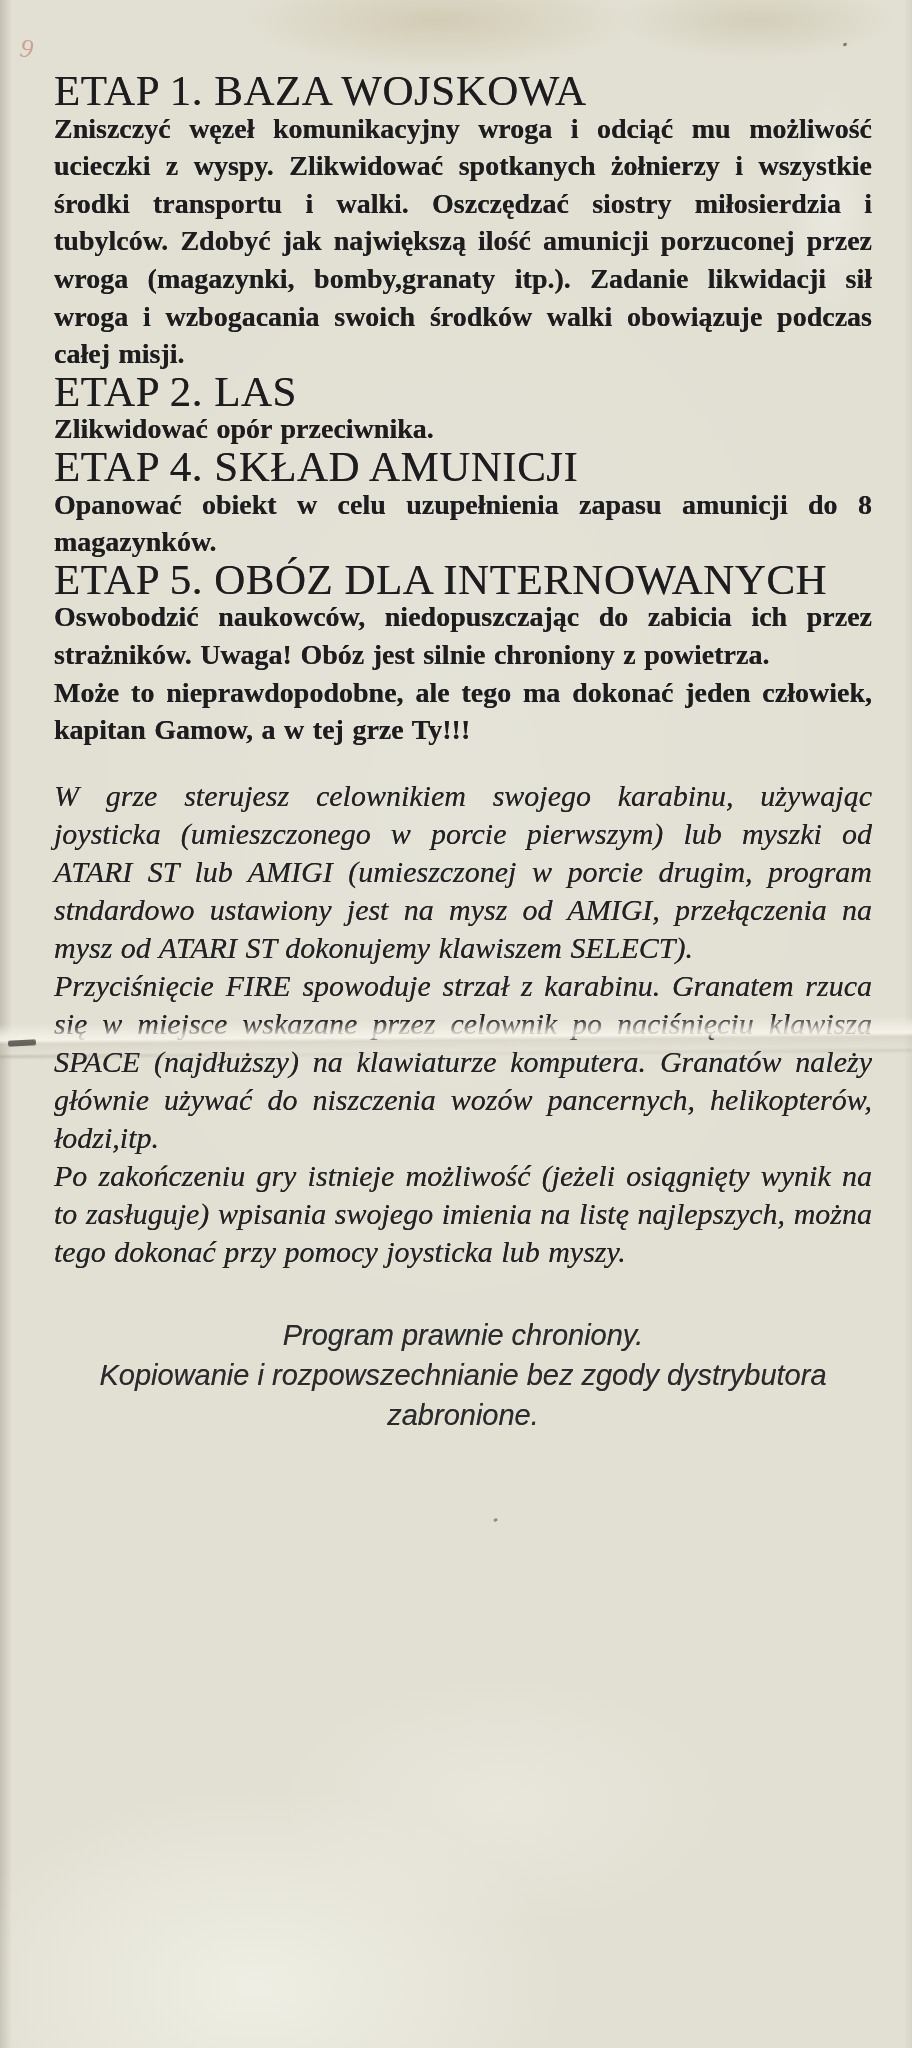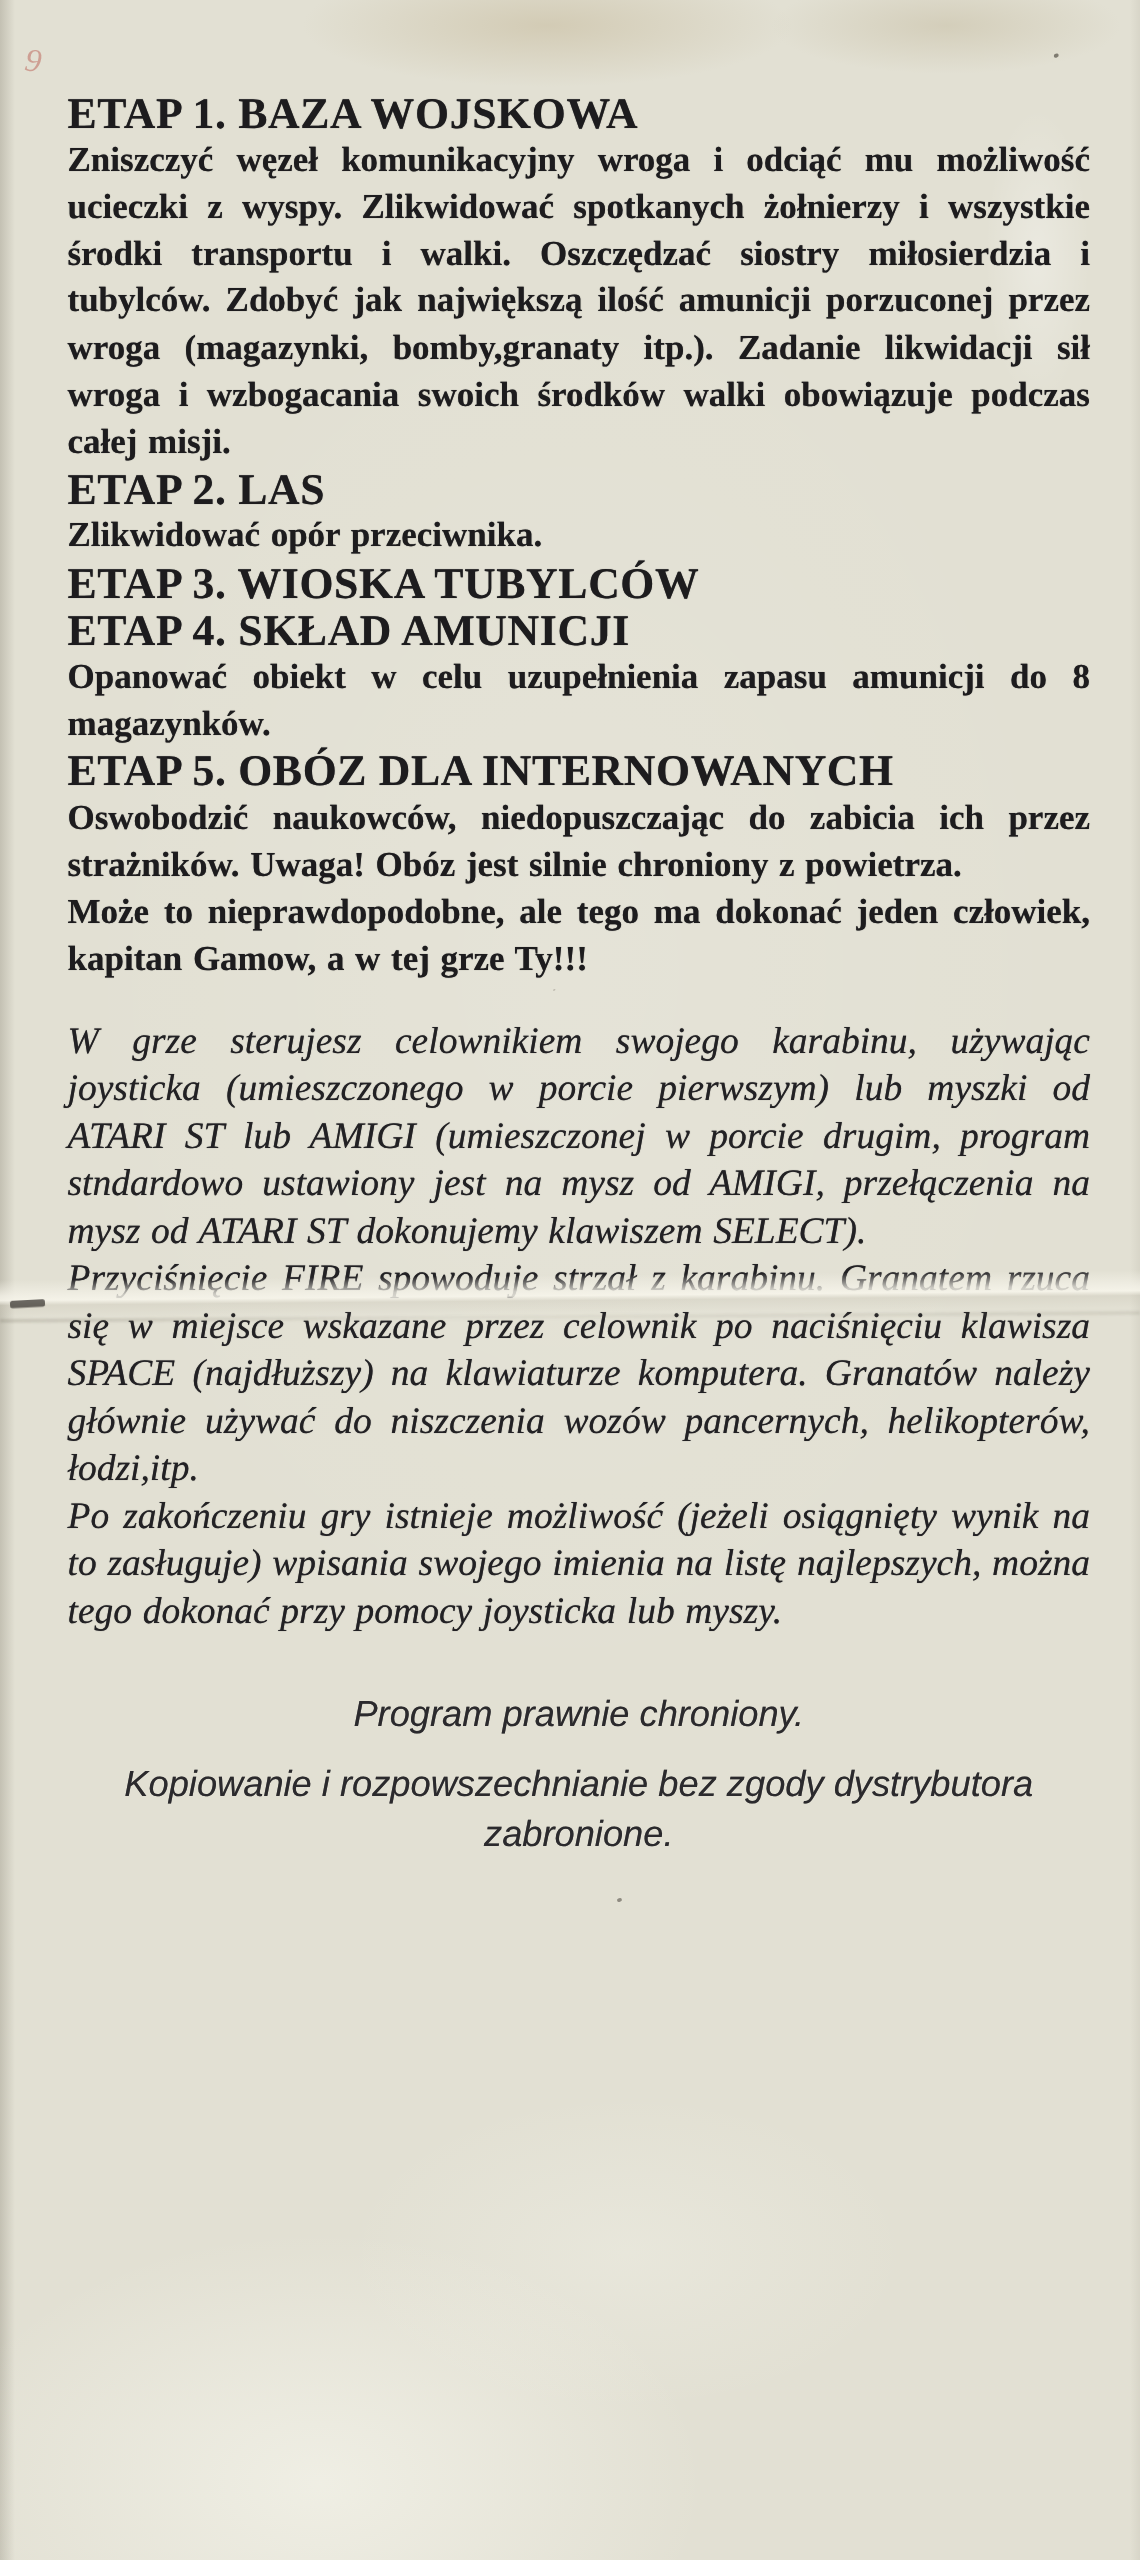--- a/index.html
+++ b/index.html
@@ -19,22 +19,22 @@
       linear-gradient(90deg, rgba(125,120,105,0.30) 0px, rgba(125,120,105,0) 12px),
       linear-gradient(270deg, rgba(125,120,105,0.10) 0px, rgba(125,120,105,0) 8px);
   }
   .content{
     position:absolute;left:54px;top:72px;width:818px;z-index:1;
     text-shadow:0 0 0.6px rgba(25,25,28,0.75);
   }
   .stage-title{
     margin:0;
     font-family:"Liberation Serif", serif;
-    font-weight:700;
-    font-size:35px;
+    font-weight:400;
+    font-size:43px;
     line-height:37.6px;
     letter-spacing:0.5px;
     white-space:nowrap;
   }
   .stage-body{
     margin:0;
     font-family:"Liberation Serif", serif;
     font-weight:700;
     font-size:28px;
     line-height:37.6px;
@@ -51,21 +51,21 @@
     line-height:38px;
     text-align:justify;
     word-spacing:1px;
     color:#222124;
   }
   .footer{
     margin-top:44px;
     text-align:center;
   }
   .footer p{
-    margin:16px auto;
+    margin:0 auto;
     max-width:780px;
     font-family:"Liberation Sans", sans-serif;
     font-style:italic;
     font-weight:400;
     font-size:29px;
     line-height:40px;
     color:#2b2a2d;
     text-shadow:0 0 0.5px rgba(40,40,44,0.6);
   }
   
@@ -128,21 +128,20 @@
       <h2 class="stage-title">ETAP 1. BAZA WOJSKOWA</h2>
       <p class="stage-body">Zniszczyć węzeł komunikacyjny wroga i odciąć mu możliwość ucieczki z wyspy. Zlikwidować spotkanych żołnierzy i wszystkie środki transportu i walki. Oszczędzać siostry miłosierdzia i tubylców. Zdobyć jak największą ilość amunicji porzuconej przez wroga (magazynki, bomby,granaty itp.). Zadanie likwidacji sił wroga i wzbogacania swoich środków walki obowiązuje podczas całej misji.</p>
     </section>
 
     <section class="stage">
       <h2 class="stage-title">ETAP 2. LAS</h2>
       <p class="stage-body">Zlikwidować opór przeciwnika.</p>
     </section>
 
     <section class="stage">
-      <h2 class="stage-title">ETAP 3. WIOSKA TUBYLCÓW</h2>
     </section>
 
     <section class="stage">
       <h2 class="stage-title">ETAP 4. SKŁAD AMUNICJI</h2>
       <p class="stage-body">Opanować obiekt w celu uzupełnienia zapasu amunicji do 8 magazynków.</p>
     </section>
 
     <section class="stage">
       <h2 class="stage-title">ETAP 5. OBÓZ DLA INTERNOWANYCH</h2>
       <p class="stage-body">Oswobodzić naukowców, niedopuszczając do zabicia ich przez strażników. Uwaga! Obóz jest silnie chroniony z powietrza.</p>

